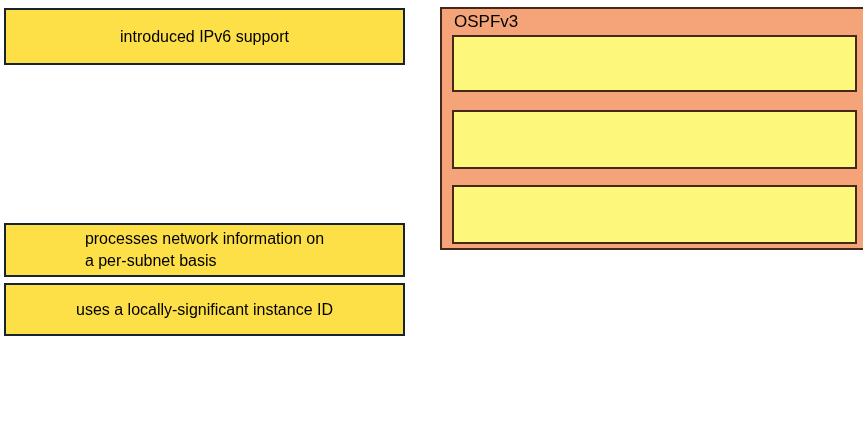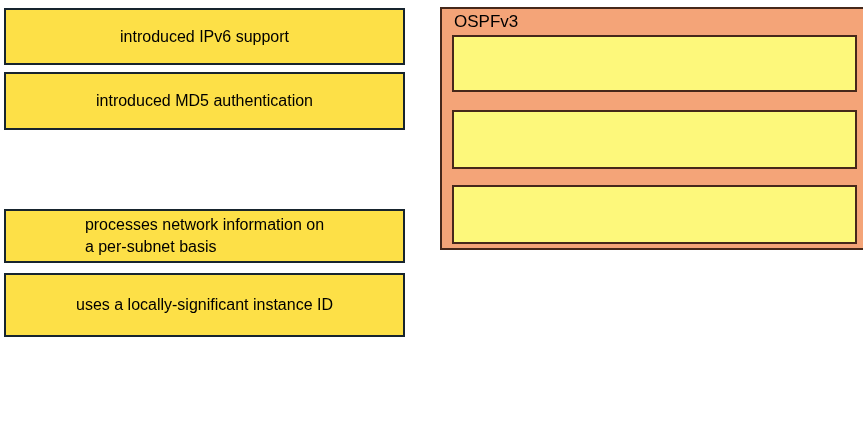--- a/index.html
+++ b/index.html
@@ -59,31 +59,28 @@
 </style>
 </head>
 <body>
 
 <div class="stage">
 
   <div class="src" style="top:8px;height:57px">
     <span class="src-label">introduced IPv6 support</span>
   </div>
 
-  <div class="src" style="top:72px;height:58px">
-    <span class="src-label">introduced MD5 authentication</span>
-  </div>
 
 
-  <div class="src" style="top:209px;height:54px">
+  <div class="src" style="top:223px;height:54px">
     <span class="src-label align-left">processes network information on
 a per-subnet basis</span>
   </div>
 
-  <div class="src" style="top:273px;height:64px">
+  <div class="src" style="top:283px;height:53px">
     <span class="src-label">uses a locally-significant instance ID</span>
   </div>
 
   <div class="group" style="top:7px;height:243px">
     <div class="group-title">OSPFv3</div>
     <div class="slot" style="top:26px;height:57px"></div>
     <div class="slot" style="top:101px;height:59px"></div>
     <div class="slot" style="top:176px;height:59px"></div>
   </div>
 

